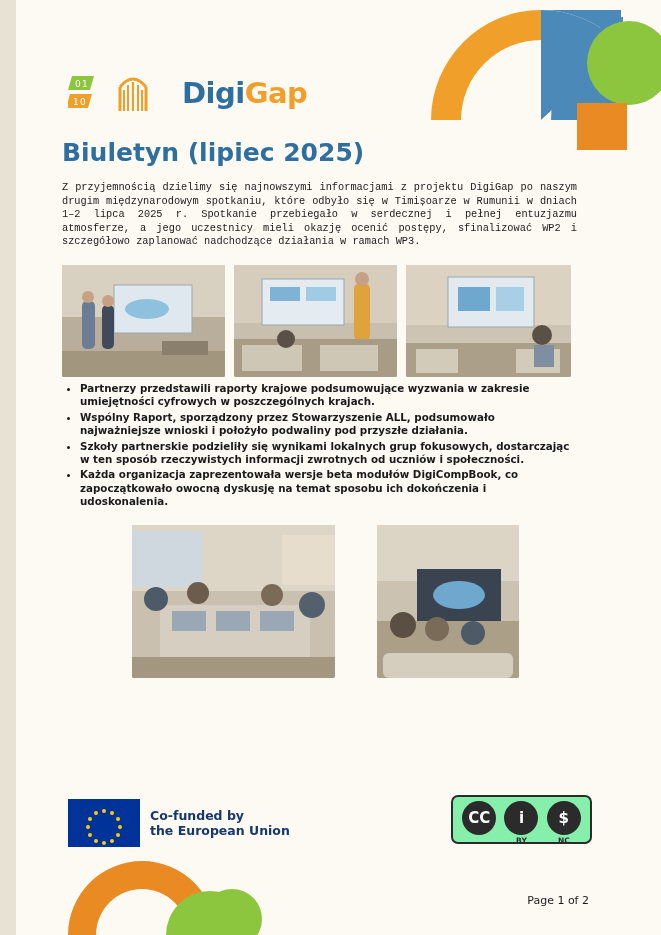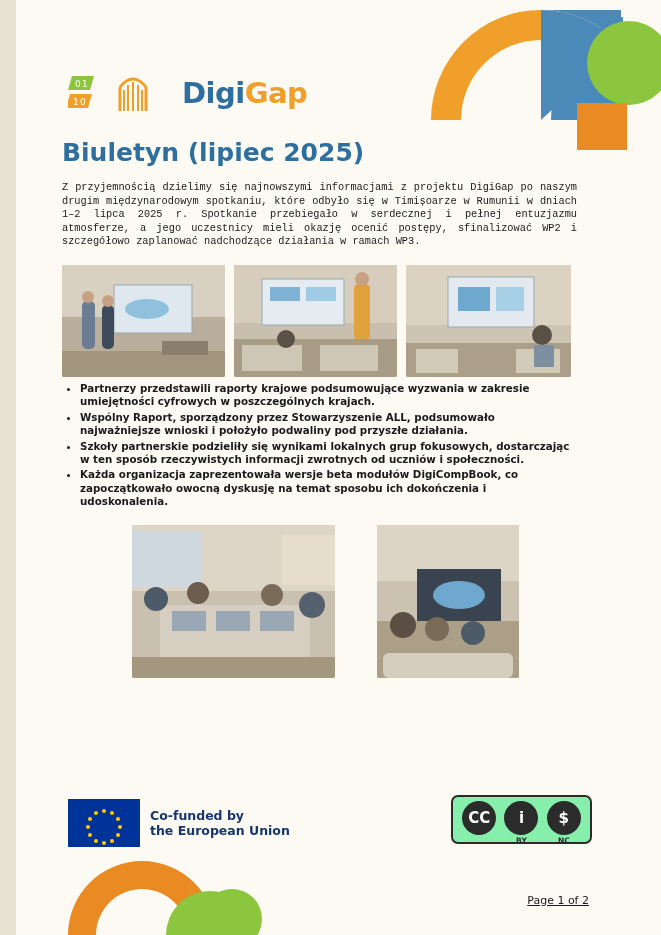--- a/index.html
+++ b/index.html
@@ -195,21 +195,20 @@
   }
   .cc-item { position: relative; width: 40px; height: 45px; display:flex; align-items:flex-start; justify-content:center; padding-top:4px;}
 
   
   .page-number {
     position: absolute;
     right: 72px;
     bottom: 28px;
     font-size: 11px;
     color: #1a1a1a;
-    text-decoration: underline;
   }
 </style>
 </head>
 <body>
 
 <div class="page">
 
   <div class="left-bar"></div>
 
   <div class="deco-top">

